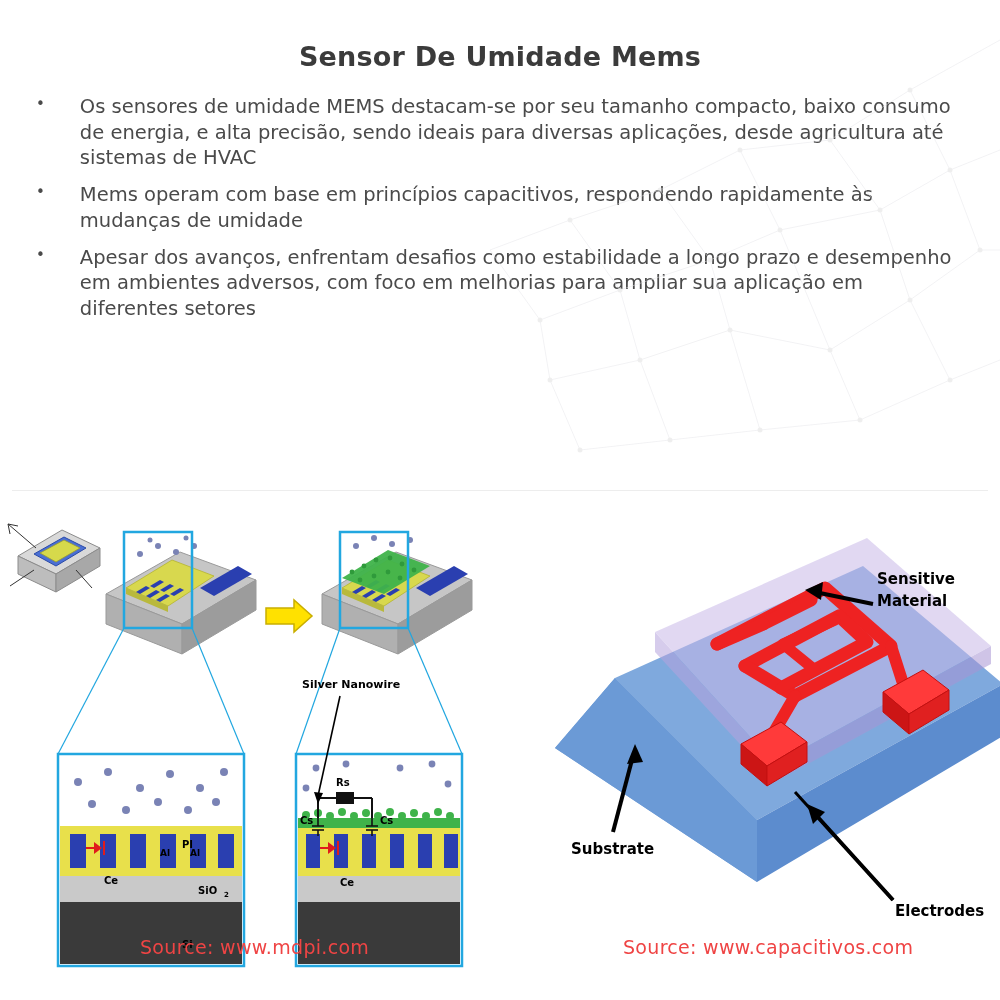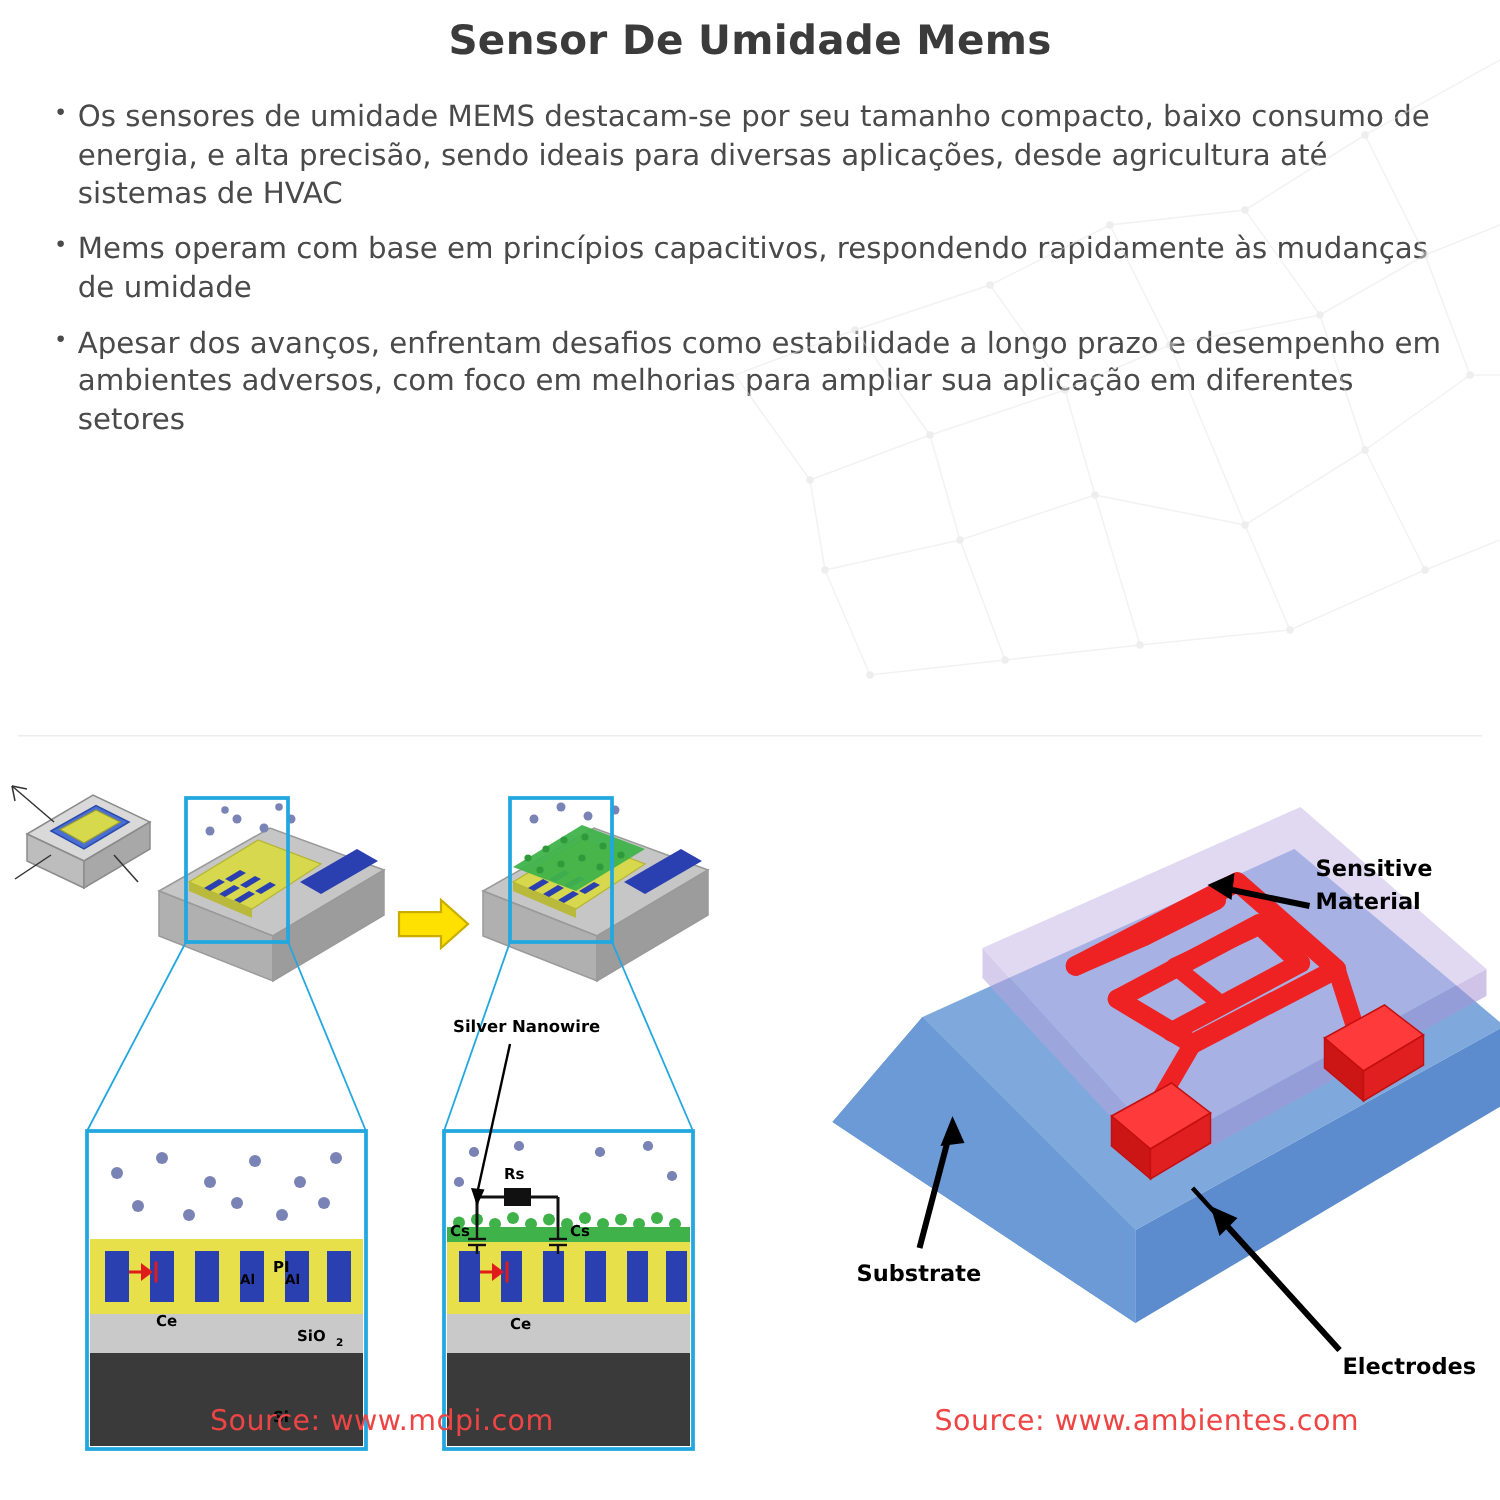--- a/index.html
+++ b/index.html
@@ -26,21 +26,21 @@
     position: relative;
     width: 1000px;
     height: 1000px;
   }
   .title {
     text-align: center;
     font-size: 27px;
     font-weight: bold;
     color: #3b3b3b;
     letter-spacing: 0.2px;
-    padding-top: 12px;
+    padding-top: 41px;
     font-family: "DejaVu Sans", sans-serif;
   }
   .bullets {
     margin: 22px 38px 0 36px;
     color: #4a4a4a;
   }
   .bullet {
     display: flex;
     align-items: flex-start;
     font-size: 19.5px;
@@ -49,20 +49,21 @@
   }
   .bullet .dot {
     flex: 0 0 auto;
     font-size: 15px;
     line-height: 1.45;
     margin-right: 7px;
     color: #4a4a4a;
   }
   .bullet .btext {
     flex: 1 1 auto;
+    margin-left: 28px;
   }
   
   .figures {
     position: absolute;
     left: 0;
     top: 490px;
     width: 1000px;
     height: 510px;
   }
   .fig-divider {
@@ -455,16 +456,16 @@
           <polygon points="140,248 132,268 148,266" fill="#000"></polygon>
         </g>
 
         <g>
           <text class="lbl" x="400" y="420" font-size="15">Electrodes</text>
           <line x1="398" y1="404" x2="320" y2="318" stroke="#000" stroke-width="4"></line>
           <polygon points="312,308 330,316 318,328" fill="#000"></polygon>
           <line x1="398" y1="404" x2="300" y2="296" stroke="#000" stroke-width="3"></line>
         </g>
       </svg>
-      <div class="src src-right">Source: www.ambientes.com</div>
+      <div class="src src-right">Source: www.capacitivos.com</div>
     </div>
   </div>
 </div>
 
 </body></html>

